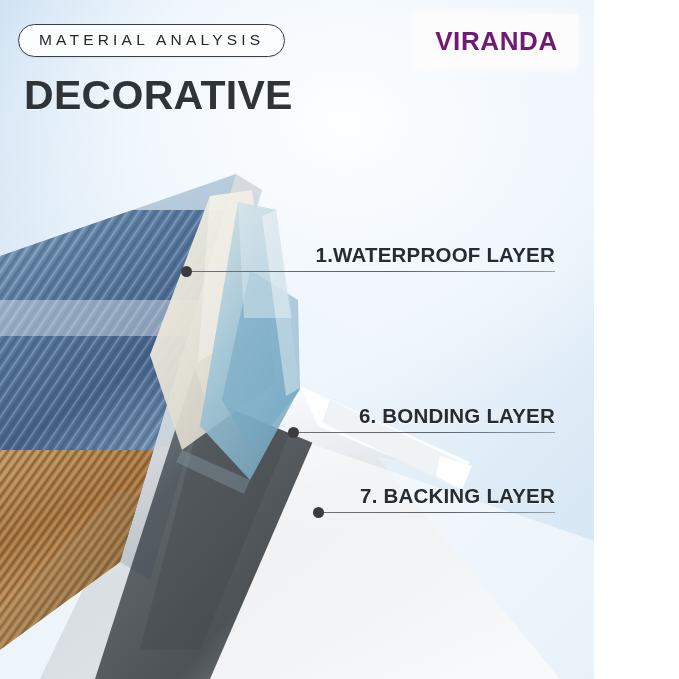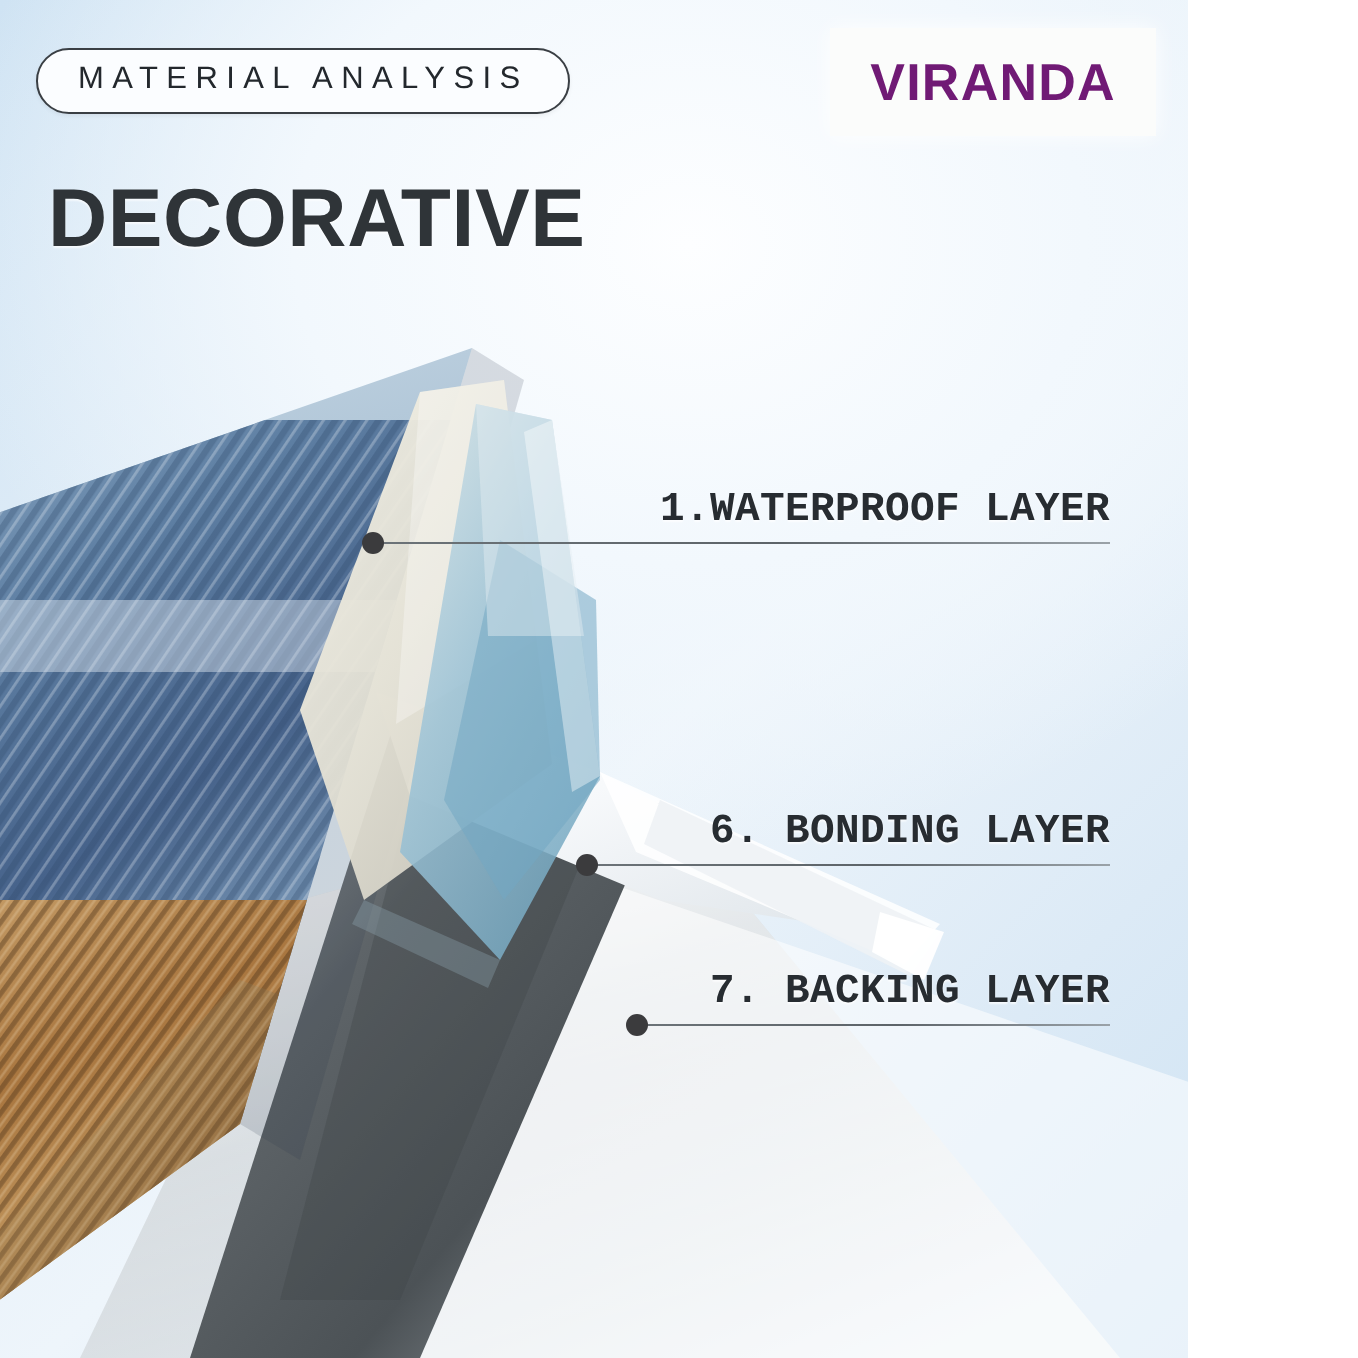--- a/index.html
+++ b/index.html
@@ -19,21 +19,21 @@
   .badge{
     position:absolute;left:18px;top:24px;
     padding:7px 20px 8px 20px;
     border:1.6px solid #3a3f44;border-radius:999px;
     background:#fbfdff;
     font-size:15.5px;letter-spacing:4.2px;color:#23282d;
     white-space:nowrap;line-height:1;
     box-shadow:0 1px 2px rgba(0,0,0,.06);
   }
   .title{
-    position:absolute;left:24px;top:84px;
+    position:absolute;left:24px;top:70px;
     color:#2f3438;font-weight:bold;
     font-size:41px;line-height:50px;letter-spacing:.3px;
     text-shadow:0 1px 1px rgba(255,255,255,.7);
   }
   .title div{white-space:nowrap;}
 
   .brandbox{
     position:absolute;right:16px;top:14px;
     width:163px;height:54px;
     background:#fbfcfb;
@@ -41,21 +41,21 @@
     box-shadow:0 0 10px rgba(255,255,255,.9);
   }
   .brandbox span{
     font-size:26px;font-weight:bold;color:#701a75;letter-spacing:.6px;
   }
 
   
   .art{position:absolute;left:0;top:150px;width:679px;height:529px;}
 
   
-  .callout{position:absolute;font-family:Liberation Mono, monospace;}
+  .callout{position:absolute;}
   .callout .txt{
     position:absolute;right:39px;bottom:5px;
     font-size:20.5px;font-weight:bold;color:#272c31;
     white-space:nowrap;letter-spacing:.2px;
     text-shadow:0 1px 1px rgba(255,255,255,.75);
   }
   .callout .rule{
     position:absolute;height:1px;left:0;right:39px;bottom:0;
     background:linear-gradient(90deg,#6c7378 0%,#5d6469 55%,#9aa2a8 100%);
   }

